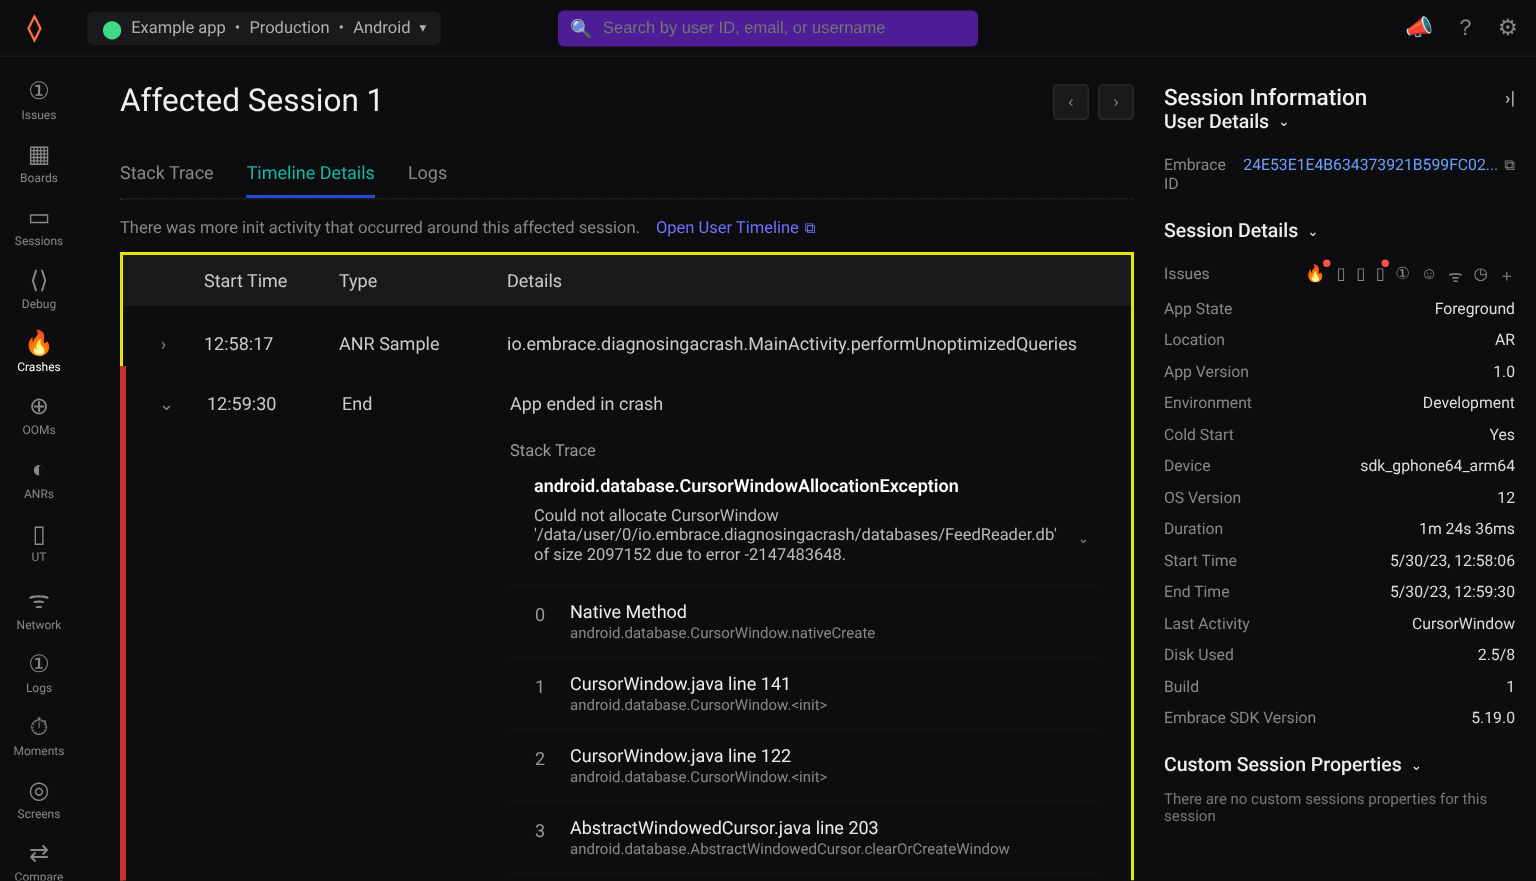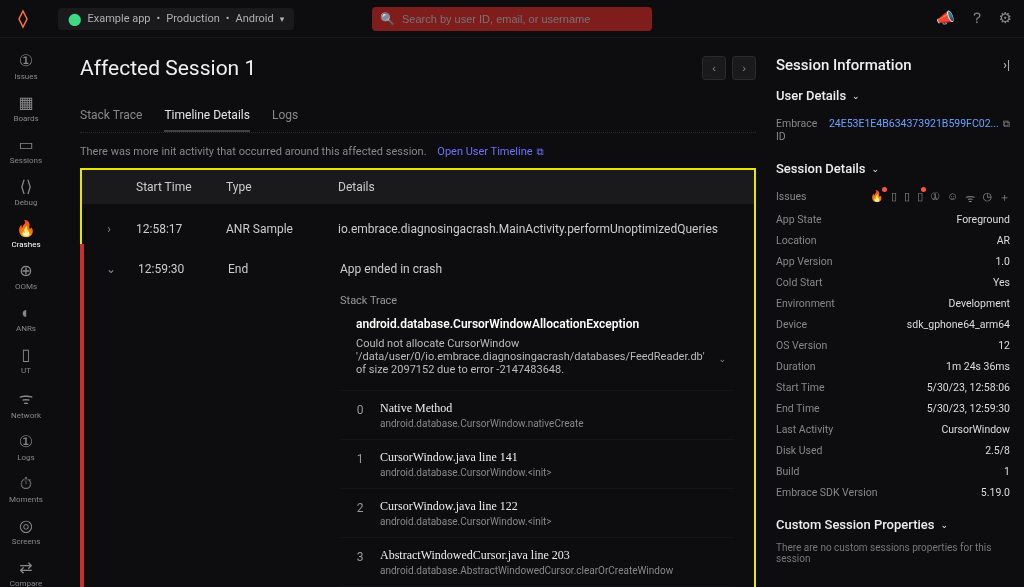--- a/index.html
+++ b/index.html
@@ -5,21 +5,21 @@
 * { margin: 0; padding: 0; box-sizing: border-box; }
 body { background: #0d0d0f; color: #e0e0e0; font-family: -apple-system, BlinkMacSystemFont, "Segoe UI", Roboto, sans-serif; font-size: 13px; width: 1024px; height: 587px; overflow: hidden; }
 
 
 .topbar { height: 38px; display: flex; align-items: center; padding: 0 12px; border-bottom: 1px solid #1a1a1d; }
 .logo { width: 22px; height: 22px; display: flex; align-items: center; justify-content: center; font-size: 16px; }
 .app-selector { margin-left: 24px; background: #1a1a1d; border-radius: 4px; padding: 4px 10px; display: flex; align-items: center; gap: 6px; font-size: 11px; color: #b0b0b0; cursor: pointer; }
 .app-selector .android-icon { color: #3ddc84; font-size: 12px; }
 .app-selector .chev { font-size: 9px; }
 .search-wrap { margin-left: auto; margin-right: auto; position: absolute; left: 50%; transform: translateX(-50%); }
-.search-input { background: #7f1d1d; border: none; border-radius: 4px; padding: 6px 10px 6px 30px; width: 280px; color: #b0b0b0; font-size: 11px; }
+.search-input { background: #4c1d95; border: none; border-radius: 4px; padding: 6px 10px 6px 30px; width: 280px; color: #b0b0b0; font-size: 11px; }
 .search-wrap .sicon { position: absolute; left: 8px; top: 50%; transform: translateY(-50%); color: #888; font-size: 12px; }
 .topbar-right { margin-left: auto; display: flex; gap: 14px; color: #888; font-size: 15px; }
 .topbar-right span { cursor: pointer; }
 
 
 .layout { display: flex; height: calc(587px - 38px); }
 
 
 .sidebar { width: 52px; display: flex; flex-direction: column; align-items: center; padding-top: 8px; gap: 2px; }
 .side-item { width: 52px; display: flex; flex-direction: column; align-items: center; gap: 2px; padding: 5px 0; cursor: pointer; color: #888; }
@@ -31,21 +31,21 @@
 .main { flex: 1; display: flex; padding: 18px 0 0 28px; gap: 20px; overflow: hidden; }
 .content { flex: 1; min-width: 0; }
 .page-title { font-size: 21px; font-weight: 400; color: #f0f0f0; margin-bottom: 14px; }
 .pager { display: inline-flex; gap: 6px; margin-left: auto; }
 .pager button { width: 24px; height: 24px; background: #1a1a1d; border: 1px solid #2a2a2d; border-radius: 3px; color: #888; cursor: pointer; font-size: 11px; }
 .title-row { display: flex; align-items: flex-start; margin-bottom: 14px; }
 
 
 .tabs { display: flex; gap: 22px; border-bottom: 1px dotted #2a2a2d; font-size: 12px; margin-bottom: 12px; }
 .tab { padding: 0 0 8px 0; cursor: pointer; color: #888; }
-.tab.active { color: #e5e5e5; border-bottom: 2px solid #404040; }
+.tab.active { color: #14b8a6; border-bottom: 2px solid #1d4ed8; }
 
 
 .notice { font-size: 11px; color: #888; margin-bottom: 10px; }
 .notice a { color: #7070ff; text-decoration: none; margin-left: 8px; cursor: pointer; }
 .notice a .ext { font-size: 10px; margin-left: 4px; }
 
 
 .highlight-box { border: 2px solid #e6e600; padding: 0; }
 .table-head { display: flex; background: #1a1a1d; padding: 10px 0; font-size: 12px; color: #ccc; }
 .col-exp { width: 54px; }
@@ -61,26 +61,26 @@
 .row-details { flex: 1; padding-right: 20px; }
 
 .stack-trace-label { font-size: 11px; color: #999; margin-top: 18px; margin-bottom: 10px; }
 .exception-title { font-size: 12px; font-weight: 600; color: #fff; margin-bottom: 6px; margin-left: 16px; }
 .exception-msg { font-size: 11px; color: #bbb; margin-bottom: 14px; margin-left: 16px; width: 360px; }
 .exception-chev { float: right; color: #888; font-size: 9px; margin-right: 8px; margin-top: -36px; }
 
 .frame { display: flex; padding: 10px 0; font-size: 12px; border-top: 1px solid rgba(255,255,255,0.03); }
 .frame-idx { width: 40px; text-align: center; color: #999; padding-top: 2px; }
 .frame-body { flex: 1; }
-.frame-loc { color: #eee; font-size: 12px; font-family: Liberation Serif, serif; }
+.frame-loc { color: #eee; font-size: 12px; }
 .frame-method { color: #888; font-size: 10px; margin-top: 2px; }
 
 
 .right-panel { width: 248px; padding-right: 14px; }
-.rp-header { display: flex; align-items: center; justify-content: space-between; margin-bottom: 14px; }
+.rp-header { display: flex; align-items: center; justify-content: space-between; }
 .rp-title { font-size: 15px; font-weight: 500; color: #f0f0f0; }
 .rp-collapse { font-size: 12px; color: #aaa; cursor: pointer; font-weight: bold; }
 .rp-section { margin-bottom: 14px; }
 .rp-section-title { font-size: 13px; font-weight: 500; color: #eee; display: flex; align-items: center; gap: 6px; cursor: pointer; margin-bottom: 10px; }
 .rp-section-title .chev { font-size: 9px; }
 .kv { display: flex; justify-content: space-between; font-size: 10.5px; padding: 4px 0; }
 .kv .k { color: #888; }
 .kv .v { color: #ddd; text-align: center; }
 .kv .v.link { color: #6aa0ff; }
 .kv .copy { margin-left: 4px; color: #888; cursor: pointer; font-size: 10px; }
@@ -301,26 +301,26 @@
           </div>
         <div class="kv">
             <span class="k">Location</span>
             <span class="v">AR</span>
           </div>
         <div class="kv">
             <span class="k">App Version</span>
             <span class="v">1.0</span>
           </div>
         <div class="kv">
+            <span class="k">Environment</span>
+            <span class="v">Development</span>
+          </div>
+        <div class="kv">
             <span class="k">Cold Start</span>
             <span class="v">Yes</span>
-          </div>
-        <div class="kv">
-            <span class="k">Environment</span>
-            <span class="v">Development</span>
           </div>
         <div class="kv">
             <span class="k">Device</span>
             <span class="v">sdk_gphone64_arm64</span>
           </div>
         <div class="kv">
             <span class="k">OS Version</span>
             <span class="v">12</span>
           </div>
         <div class="kv">

